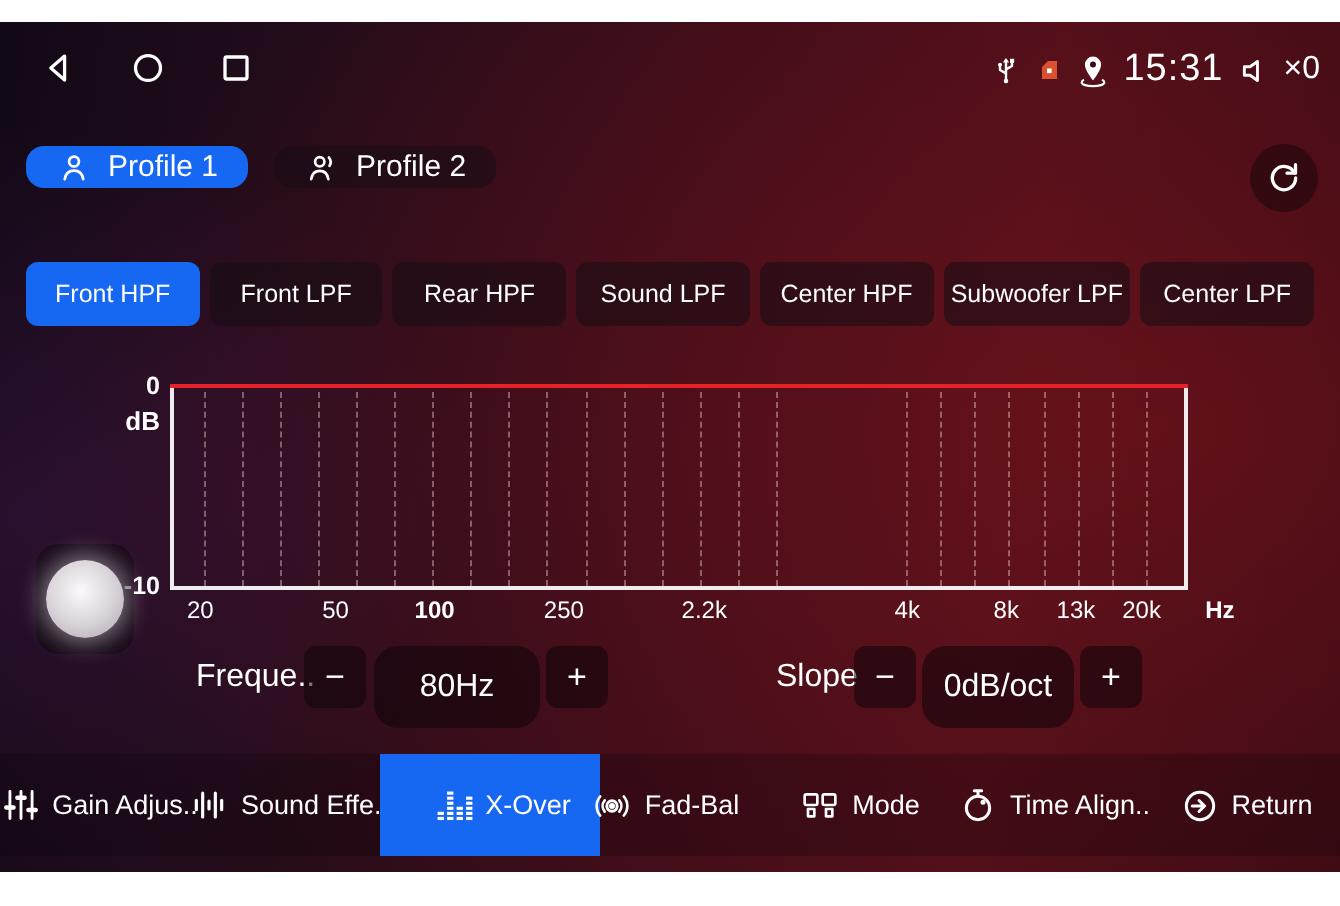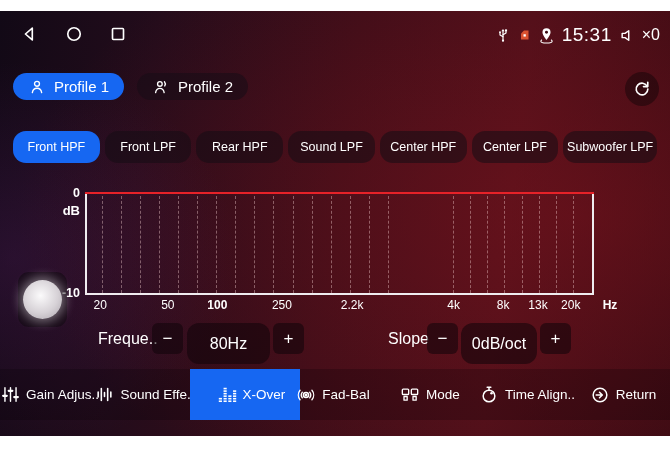--- a/index.html
+++ b/index.html
@@ -12,28 +12,28 @@
       linear-gradient(97deg,#120916 0%,#230c1b 22%,#3a0d18 50%,#4a0f19 74%,#340a12 100%);}
   
   .statusbar{position:absolute;top:10px;left:0;right:0;height:28px;}
   .sysnav{position:absolute;left:19px;top:2px;display:flex;gap:22px;align-items:center;}
   .sysnav .sbtn{width:22px;height:22px;display:flex;align-items:center;justify-content:center;}
   .sright{position:absolute;right:10px;top:0;height:28px;display:flex;align-items:center;gap:7px;}
   .time{font-size:19px;letter-spacing:.5px;}
   .vol{font-size:16px;margin-left:-3px;}
   
   .profile-row{position:absolute;top:62px;left:13px;display:flex;gap:13px;}
-  .pill{height:27px;padding:0 15px;border-radius:15px;display:flex;align-items:center;gap:8px;
+  .pill{height:21px;padding:0 15px;border-radius:9px;display:flex;align-items:center;gap:8px;
         background:rgba(22,13,22,0.55);font-size:15px;white-space:nowrap;}
   .pill.active{background:var(--accent);}
   .refresh{position:absolute;top:61px;right:11px;width:34px;height:34px;border-radius:50%;
            background:rgba(5,2,5,0.40);display:flex;align-items:center;justify-content:center;}
   
   .filter-row{position:absolute;top:120px;left:13px;right:13px;display:flex;gap:5px;}
-  .ftab{flex:1;height:32px;border-radius:13px;display:flex;align-items:center;justify-content:center;
+  .ftab{flex:1;height:32px;border-radius:6px;display:flex;align-items:center;justify-content:center;
         background:rgba(20,12,20,0.55);font-size:12.5px;white-space:nowrap;}
   .ftab.wide{flex:1.08;}
   .ftab.active{background:var(--accent);}
   
   .plot{position:absolute;left:85px;top:182px;width:505px;height:100px;
         border-left:2px solid #efecef;border-right:2px solid #efecef;border-bottom:2px solid #efecef;}
   .resp{position:absolute;left:-2px;right:-2px;top:-1px;height:2px;background:var(--line);}
   .gl{position:absolute;top:3px;bottom:0;width:0;border-left:1px dashed rgba(242,208,208,0.42);}
   .ylab{position:absolute;width:26px;text-align:right;left:54px;font-size:12.5px;font-weight:700;}
   .xlabels{position:absolute;left:85px;top:287px;width:505px;height:14px;font-size:12px;}
@@ -45,21 +45,21 @@
   .knob{width:39px;height:39px;border-radius:50%;
         background:radial-gradient(circle at 45% 40%,#fbfafb,#d6d1d6 55%,#a9a2aa);
         box-shadow:0 0 11px 3px rgba(240,235,240,0.45);}
   
   .ctl-label{position:absolute;top:312px;height:31px;line-height:31px;font-size:16px;}
   .ctl-btn{position:absolute;top:312px;height:31px;border-radius:6px;background:rgba(14,3,9,0.55);
            display:flex;align-items:center;justify-content:center;font-size:17px;}
   .ctl-val{position:absolute;top:312px;height:41px;border-radius:12px;background:rgba(14,3,9,0.55);
            display:flex;align-items:center;justify-content:center;font-size:16px;}
   
-  .navbar{position:absolute;left:0;right:0;bottom:16px;height:51px;background:rgba(4,0,4,0.22);}
+  .navbar{position:absolute;left:0;right:0;bottom:8px;height:51px;background:rgba(4,0,4,0.22);}
   .nitem{position:absolute;top:0;height:51px;display:flex;align-items:center;justify-content:center;
          gap:6px;font-size:13.5px;white-space:nowrap;}
   .nitem.active{background:var(--accent);padding-left:13px;}
   .ic{display:flex;align-items:center;justify-content:center;}
   svg{display:block;}
 </style>
 </head>
 <body>
 
 <div class="page">
@@ -157,25 +157,25 @@
         </div>
         <div class="ftab">
           <span>Rear HPF</span>
         </div>
         <div class="ftab">
           <span>Sound LPF</span>
         </div>
         <div class="ftab">
           <span>Center HPF</span>
         </div>
-        <div class="ftab">
-          <span>Center LPF</span>
-        </div>
         <div class="ftab wide">
           <span>Subwoofer LPF</span>
+        </div>
+        <div class="ftab">
+          <span>Center LPF</span>
         </div>
       </div>
 
     <div class="ylab" style="top:175px">0</div>
     <div class="ylab" style="top:192px;font-size:13px">dB</div>
     <div class="ylab" style="top:275px">-10</div>
     <div class="plot">
       <div id="gridlines">
           <div class="gl" style="left: 3%;"></div>
           <div class="gl" style="left: 6.77%;"></div>

